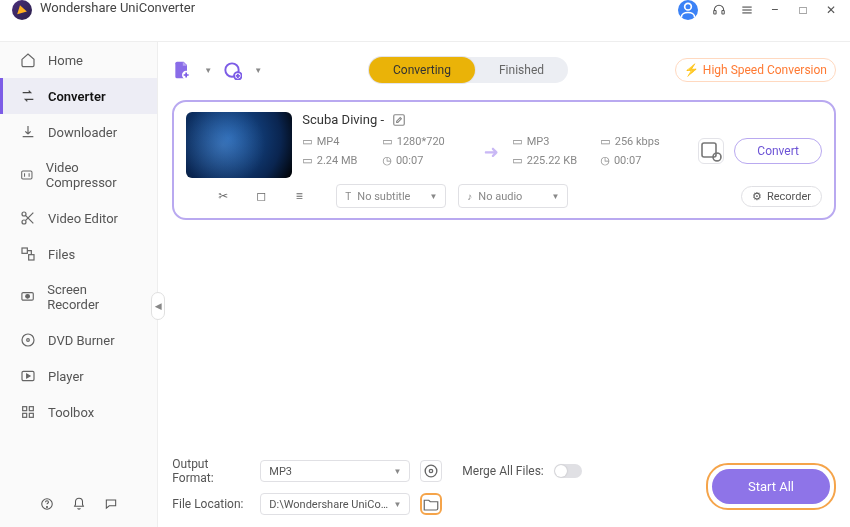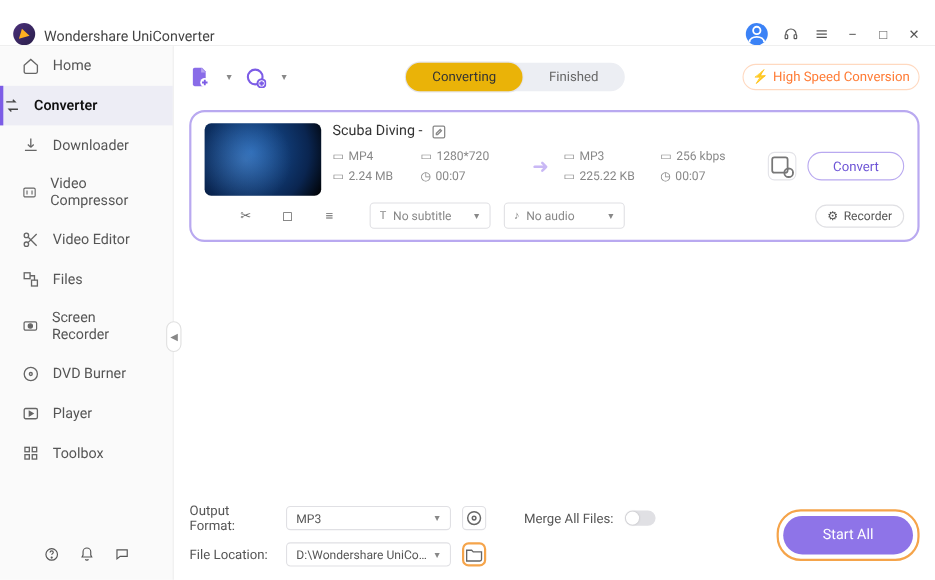--- a/index.html
+++ b/index.html
@@ -1,27 +1,27 @@
 <!DOCTYPE html>
 <html><head>
 <meta charset="utf-8">
 <style>
 * { margin:0; padding:0; box-sizing:border-box; font-family:-apple-system,BlinkMacSystemFont,"Segoe UI",Roboto,sans-serif; }
 body { width:850px; height:527px; background:#fff; overflow:hidden; font-size:12px; color:#333; }
-.titlebar { height:42px; display:flex; align-items:flex-end; padding:0 12px; border-bottom:1px solid #eee; }
+.titlebar { height:42px; display:flex; align-items:flex-start; padding:0 12px; border-bottom:1px solid #eee; }
 .logo { width:20px; height:20px; background:linear-gradient(135deg,#4a2f7a,#2a1f4a); border-radius:50%; position:relative; display:flex; align-items:center; justify-content:center; }
 .logo::before { content:""; position:absolute; width:0; height:0; border-left:5px solid transparent; border-right:5px solid transparent; border-bottom:8px solid #ffb020; transform:translate(-1px,-1px) rotate(-15deg); }
 .app-title { margin-left:8px; font-size:13px; color:#444; }
 .titlebar-right { margin-left:auto; display:flex; align-items:center; gap:14px; }
 .avatar { width:20px; height:20px; border-radius:50%; background:#3b82f6; color:#fff; display:flex; align-items:center; justify-content:center; font-size:12px; }
 .win-icon { width:14px; height:14px; color:#555; cursor:pointer; display:flex; align-items:center; justify-content:center; }
 .layout { display:flex; height:487px; }
 .sidebar { width:168px; background:#fafafa; border-right:1px solid #eee; display:flex; flex-direction:column; position:relative;align-items:center; }
 .nav-item { display:flex; align-items:center; gap:12px; padding:10px 20px; color:#555; cursor:pointer; font-size:13px; }
-.nav-item.active { background:#ededf5; color:#111; font-weight:600; border-left:3px solid #7c5ce6; padding-left:0; }
+.nav-item.active { background:#ededf5; color:#111; font-weight:600; border-left:3px solid #7c5ce6; padding-left:17px; }
 .nav-icon { width:16px; height:16px; display:flex; align-items:center; justify-content:center; color:#666; }
 .nav-item.active .nav-icon { color:#444; }
 .sidebar-bottom { margin-top:auto; display:flex; gap:18px; padding:14px 20px 18px; }
 .collapse-handle { position:absolute; right:-8px; top:250px; width:14px; height:28px; background:#fff; border:1px solid #e0e0e0; border-radius:7px; display:flex; align-items:center; justify-content:center; font-size:9px; color:#888; cursor:pointer; }
 .main { flex:1; display:flex; flex-direction:column; padding:10px 14px 14px; background:#fff; }
 .topbar { display:flex; align-items:center; gap:10px; height:36px; }
 .topbar .add-file,.topbar .add-url { width:20px; height:20px; color:#7c5ce6; cursor:pointer; position:relative; }
 .chev-down { font-size:8px; color:#888; margin-left:2px; }
 .seg { margin-left:auto; margin-right:auto; display:flex; background:#eceef3; border-radius:16px; height:26px; }
 .seg div { padding:0 24px; display:flex; align-items:center; font-size:12px; border-radius:16px; cursor:pointer; color:#666; }
@@ -323,21 +323,21 @@
           <div class="sel">
               <span>MP3</span>
               <span class="chev">▼</span>
             </div>
           <div class="icon-btn">
               <svg viewBox="0 0 24 24" fill="none" stroke="currentColor" stroke-width="1.6">
                 <circle cx="12" cy="12" r="7"></circle>
                 <circle cx="12" cy="12" r="2"></circle>
               </svg>
             </div>
-          <span style="margin-left:24px">Merge All Files:</span>
+          <span style="margin-left:10px">Merge All Files:</span>
           <div class="toggle"></div>
         </div>
         <div class="bottom-row">
           <span style="width:78px">File Location:</span>
           <div class="sel">
               <span style="white-space:nowrap;overflow:hidden;text-overflow:ellipsis">D:\Wondershare UniConverter</span>
               <span class="chev">▼</span>
             </div>
           <div class="icon-btn highlight-orange">
               <svg viewBox="0 0 24 24" fill="none" stroke="currentColor" stroke-width="1.6">

